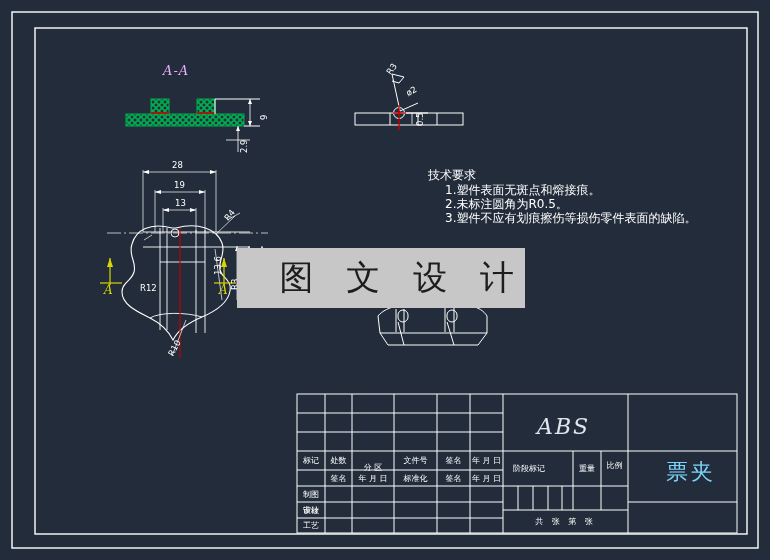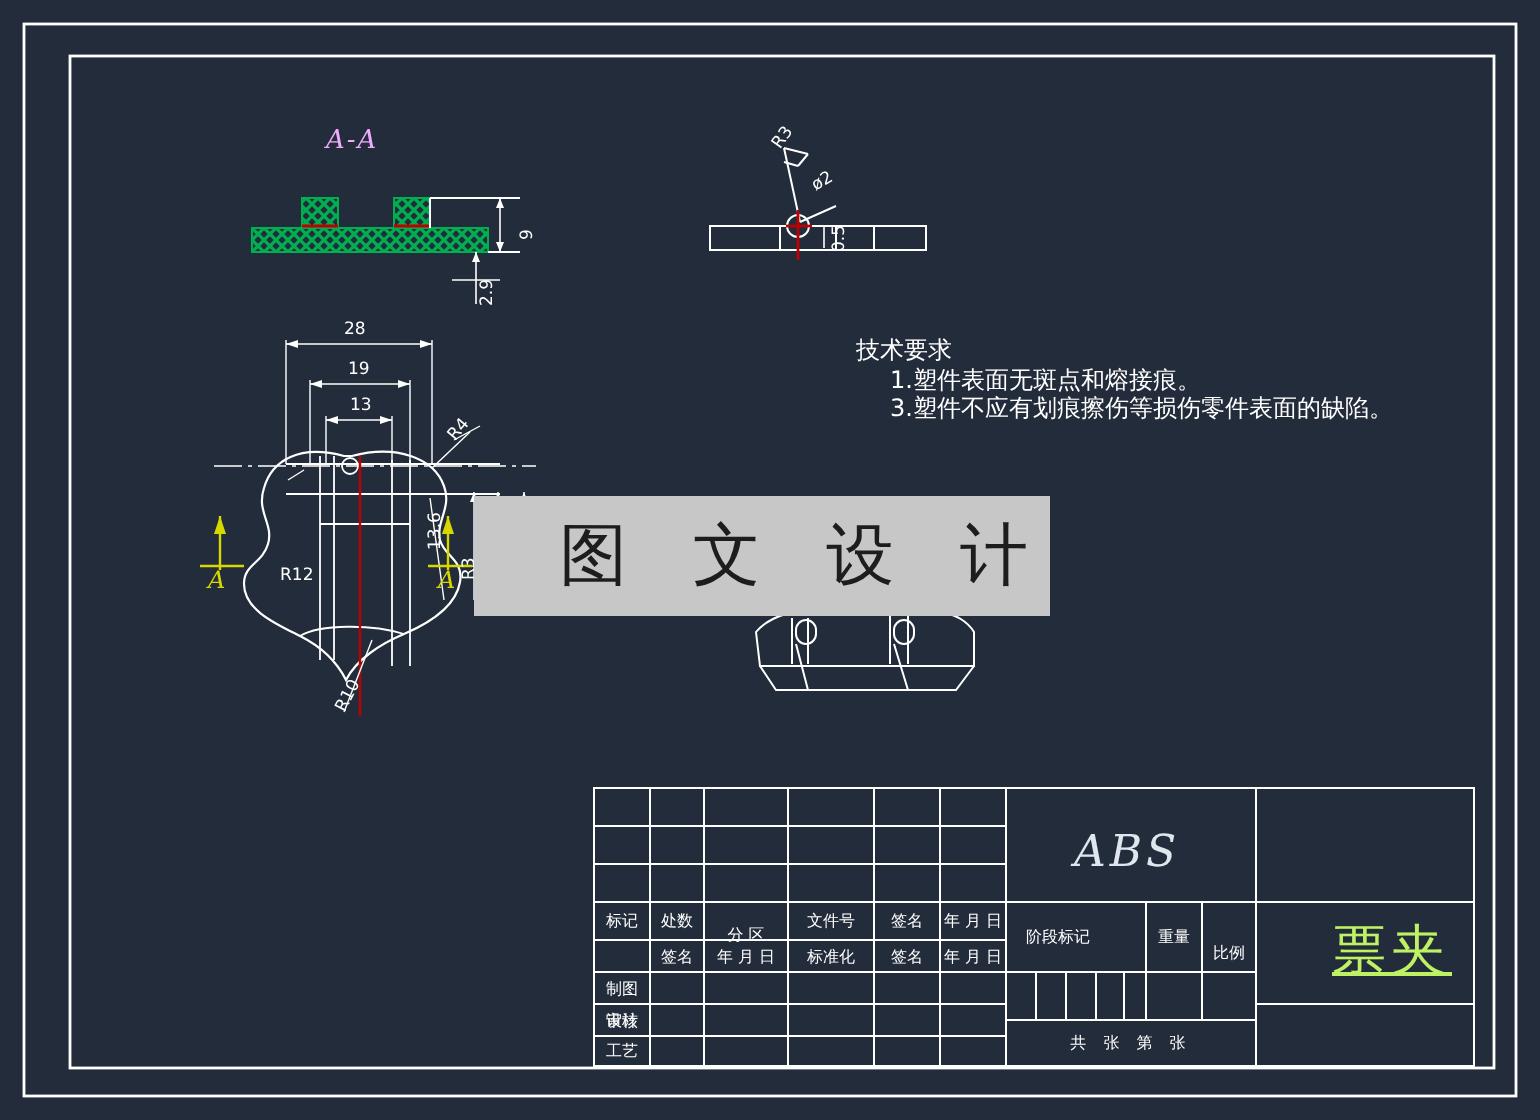--- a/index.html
+++ b/index.html
@@ -17,22 +17,22 @@
         font-size:12px;line-height:14px;white-space:nowrap;margin-top:10px;}
   .tech .hd{margin-bottom:1px;}
   .tech .ln{padding-left:17px;}
   .tbtxt{position:absolute;color:#fff;font-family:"DejaVu Sans",sans-serif;
          font-size:8px;white-space:nowrap;
          display:flex;align-items:center;justify-content:center;}
   .tbtxt.sp{letter-spacing:3px;}
   .abs{position:absolute;color:#dfe6ee;font-style:italic;
        font-family:"DejaVu Serif","Liberation Serif",serif;font-size:22px;
        letter-spacing:2px;}
-  .pname{position:absolute;color:#bef264;font-family:"DejaVu Sans",sans-serif;
-         font-size:27px;letter-spacing:3px;text-decoration:underline;}
+  .pname{position:absolute;color:#7dd3fc;font-family:"DejaVu Sans",sans-serif;
+         font-size:22px;letter-spacing:3px;}
   .dim{position:absolute;color:#fff;font-family:"DejaVu Sans",sans-serif;
        font-size:8.5px;white-space:nowrap;}
   .aa{position:absolute;color:#f0abfc;font-style:italic;font-size:13px;
       font-family:"DejaVu Serif",serif;letter-spacing:1px;}
   .rot90{transform:rotate(-90deg);transform-origin:left top;}
   .amark{position:absolute;color:#d8d800;font-style:italic;font-size:12px;
          font-family:"DejaVu Serif",serif;}
 </style>
 </head>
 <body>
@@ -222,20 +222,21 @@
   <div class="dim rot90" style="left:230px;top:290px;">R3</div>
   <div class="dim" style="left:140px;top:283px;">R12</div>
   <div class="dim" style="left:166px;top:343px;transform:rotate(-62deg);">R10</div>
 
   <div class="amark" style="left:104px;top:283px;">A</div>
   <div class="amark" style="left:219px;top:283px;">A</div>
 
   <div class="tech">
     <div class="hd">技术要求</div>
     <div class="ln">1.塑件表面无斑点和熔接痕。</div>
+    <div class="ln">2.未标注圆角为R0.5。</div>
     <div class="ln">3.塑件不应有划痕擦伤等损伤零件表面的缺陷。</div>
   </div>
 
   <div class="wm">
     <span>图 文 设 计</span>
   </div>
 
   <div class="abs" style="left:537px;top:414px;">ABS</div>
   <div class="pname" style="left:666px;top:457px;">票夹</div>
 
@@ -252,16 +253,16 @@
   <div class="tbtxt" style="left:394px;top:470px;width:43px;height:16px;">标准化</div>
   <div class="tbtxt" style="left:437px;top:470px;width:33px;height:16px;">签名</div>
   <div class="tbtxt" style="left:470px;top:470px;width:33px;height:16px;">年 月 日</div>
 
   <div class="tbtxt" style="left:297px;top:486px;width:28px;height:16px;">制图</div>
   <div class="tbtxt" style="left:297px;top:502px;width:28px;height:16px;">审核</div>
   <div class="tbtxt" style="left:297px;top:518px;width:28px;height:15px;">工艺</div>
 
   <div class="tbtxt" style="left:503px;top:451px;width:52px;height:35px;">阶段标记</div>
   <div class="tbtxt" style="left:573px;top:451px;width:28px;height:35px;">重量</div>
-  <div class="tbtxt" style="left:601px;top:454px;width:27px;height:45px;">比例</div>
+  <div class="tbtxt" style="left:601px;top:443px;width:27px;height:45px;">比例</div>
   <div class="tbtxt sp" style="left:503px;top:510px;width:125px;height:23px;">共   张 第   张</div>
 
 </div>
 
 </body></html>

